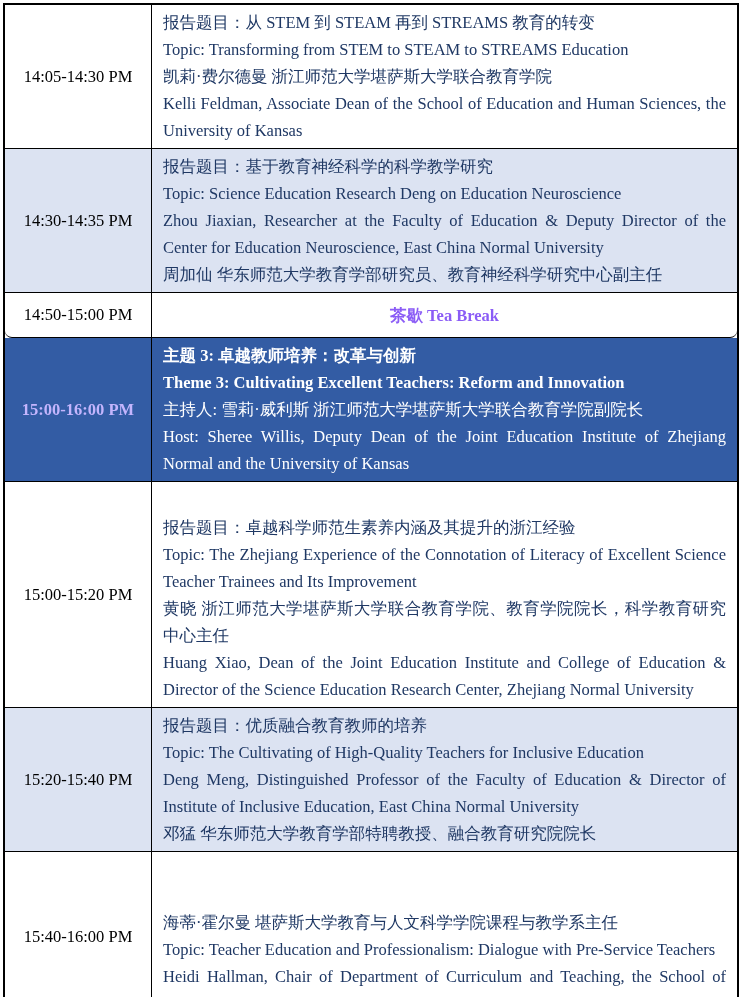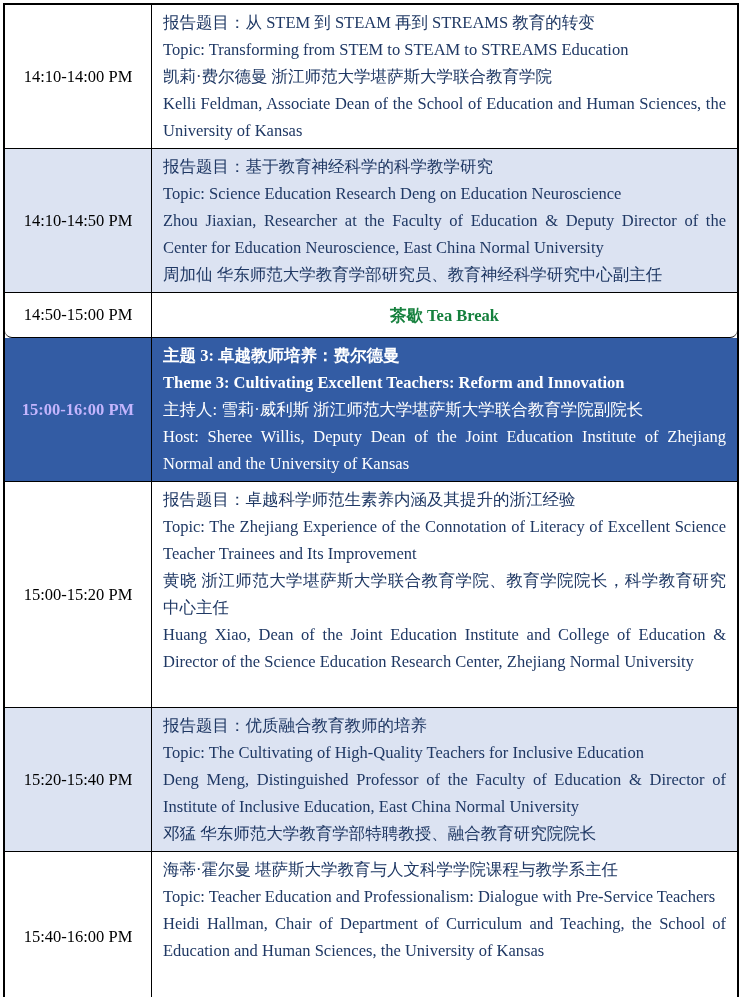--- a/index.html
+++ b/index.html
@@ -42,69 +42,69 @@
     color: #000000;
     white-space: nowrap;
   }
   .session-cell {
     flex: 1 1 auto;
     min-width: 0;
     padding: 4px 11px;
     box-sizing: border-box;
     display: flex;
     flex-direction: column;
-    justify-content: flex-start;
+    justify-content: flex-end;
   }
   .line {
     font-size: 16.5px;
     line-height: 27px;
     color: #1F3864;
     text-align: justify;
   }
   .bold { font-weight: bold; }
   .bg-white { background: #ffffff; }
   .bg-light { background: #DCE3F2; }
   .bg-dark  { background: #335CA4; }
   .bg-dark .time-cell { color: #c4b5fd; }
   .bg-dark .line { color: #ffffff; }
   .center-row .session-cell { align-items: center; justify-content: center; }
-  .center-row .line { color: #15803d; text-align: center; }
+  .center-row .line { color: #8b5cf6; text-align: center; }
 </style>
 </head>
 <body>
 
 <div class="schedule-table">
     <div class="row bg-white" style="min-height: 140px;">
-      <div class="time-cell">14:10-14:00 PM</div>
+      <div class="time-cell">14:05-14:30 PM</div>
       <div class="session-cell">
         <div class="line">报告题目：从 STEM 到 STEAM 再到 STREAMS 教育的转变</div>
         <div class="line">Topic: Transforming from STEM to STEAM to STREAMS Education</div>
         <div class="line">凯莉·费尔德曼 浙江师范大学堪萨斯大学联合教育学院</div>
         <div class="line">Kelli Feldman, Associate Dean of the School of Education and Human Sciences, the University of Kansas</div>
       </div>
     </div>
     <div class="row bg-light" style="min-height: 134px;">
-      <div class="time-cell">14:10-14:50 PM</div>
+      <div class="time-cell">14:30-14:35 PM</div>
       <div class="session-cell">
         <div class="line">报告题目：基于教育神经科学的科学教学研究</div>
         <div class="line">Topic: Science Education Research Deng on Education Neuroscience</div>
         <div class="line">Zhou Jiaxian, Researcher at the Faculty of Education &amp; Deputy Director of the Center for Education Neuroscience, East China Normal University</div>
         <div class="line">周加仙 华东师范大学教育学部研究员、教育神经科学研究中心副主任</div>
       </div>
     </div>
     <div class="row bg-white center-row" style="min-height: 45px; border-radius: 7px;">
       <div class="time-cell">14:50-15:00 PM</div>
       <div class="session-cell">
         <div class="line bold">茶歇 Tea Break</div>
       </div>
     </div>
     <div class="row bg-dark" style="min-height: 140px;">
       <div class="time-cell bold">15:00-16:00 PM</div>
       <div class="session-cell">
-        <div class="line bold">主题 3: 卓越教师培养：费尔德曼</div>
+        <div class="line bold">主题 3: 卓越教师培养：改革与创新</div>
         <div class="line bold">Theme 3: Cultivating Excellent Teachers: Reform and Innovation</div>
         <div class="line">主持人: 雪莉·威利斯 浙江师范大学堪萨斯大学联合教育学院副院长</div>
         <div class="line">Host: Sheree Willis, Deputy Dean of the Joint Education Institute of Zhejiang Normal and the University of Kansas</div>
       </div>
     </div>
     <div class="row bg-white" style="min-height: 226px;">
       <div class="time-cell">15:00-15:20 PM</div>
       <div class="session-cell">
         <div class="line">报告题目：卓越科学师范生素养内涵及其提升的浙江经验</div>
         <div class="line">Topic: The Zhejiang Experience of the Connotation of Literacy of Excellent Science Teacher Trainees and Its Improvement</div>

